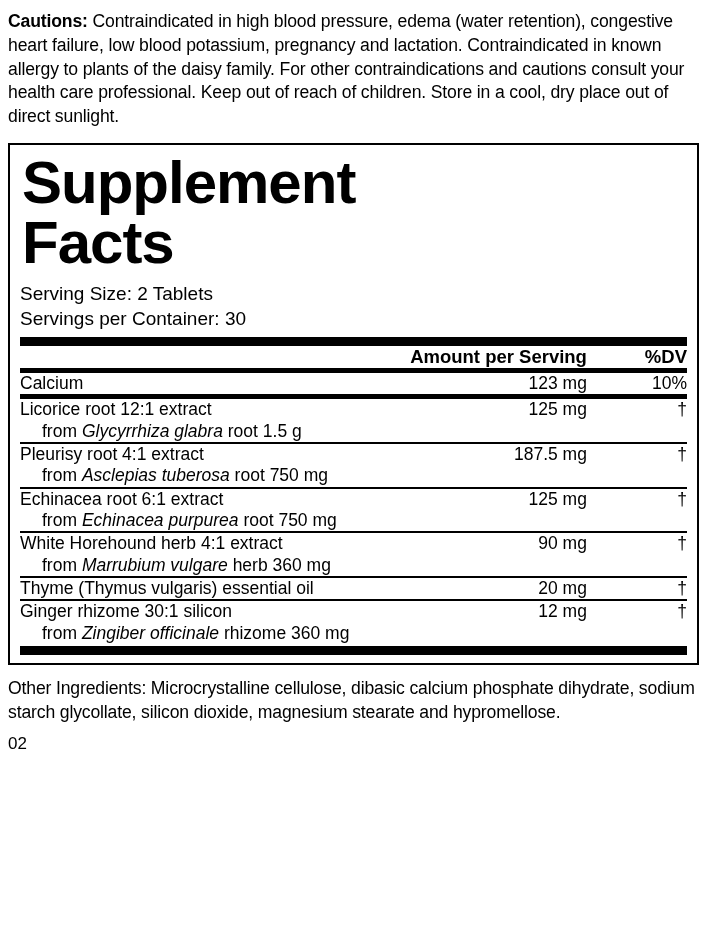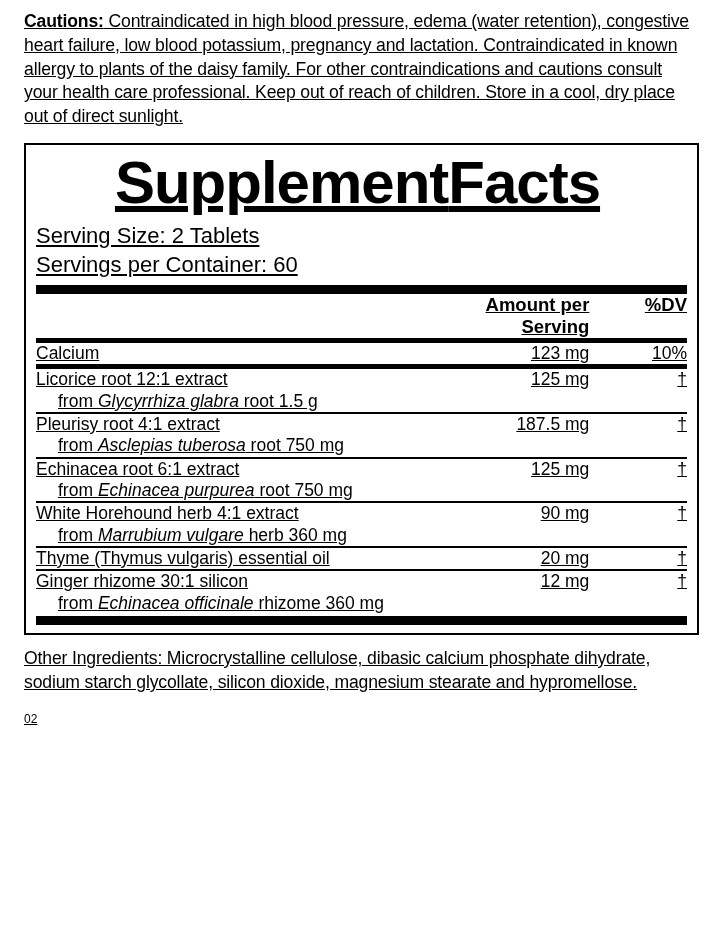--- a/index.html
+++ b/index.html
@@ -12,22 +12,21 @@
     height: 933px;
     font-family: "Liberation Sans", sans-serif;
     color: #000000;
     -webkit-font-smoothing: antialiased;
   }
   .page {
     width: 711px;
     height: 933px;
     position: relative;
     box-sizing: border-box;
-    padding: 10px 12px 0 24px;
-    text-decoration: underline;
+    padding: 10px 12px 0 8px;
   }
 
   
   .cautions {
     font-size: 17.6px;
     line-height: 1.35;
     margin: 0 0 14px 0;
     letter-spacing: -0.15px;
   }
   .cautions .lead {
@@ -35,33 +34,34 @@
   }
 
   
   .panel {
     border: 2.5px solid #000;
     padding: 6px 10px 8px 10px;
     box-sizing: border-box;
   }
   .sf-title {
     display: flex;
-    justify-content: center;
+    justify-content: space-between;
     align-items: baseline;
     font-size: 60px;
     font-weight: bold;
     line-height: 1.0;
     letter-spacing: -1px;
     margin: 2px 8px 8px 0;
     padding: 0 2px;
+    flex-direction: column;
   }
   .sf-title span { white-space: nowrap; }
 
   .serving {
-    font-size: 22px;
+    font-size: 19px;
     line-height: 1.32;
     margin-bottom: 6px;
   }
 
   .rule-thick {
     height: 9px;
     background: #000;
     margin: 2px 0 0 0;
   }
   .rule-med {
@@ -116,41 +116,41 @@
   }
 
   
   .other {
     font-size: 17.6px;
     line-height: 1.35;
     margin: 12px 0 0 0;
     letter-spacing: -0.15px;
   }
   .pagenum {
-    font-size: 12px;
-    margin-top: 18px;
+    font-size: 17px;
+    margin-top: 9px;
   }
 </style>
 </head>
 <body>
 
 <div class="page">
 
   <p class="cautions"><span class="lead">Cautions:</span><span> Contraindicated in high blood pressure, edema (water retention), congestive heart failure, low blood potassium, pregnancy and lactation. Contraindicated in known allergy to plants of the daisy family. For other contraindications and cautions consult your health care professional. Keep out of reach of children. Store in a cool, dry place out of direct sunlight.</span></p>
 
   <div class="panel">
 
     <div class="sf-title">
       <span>Supplement</span>
       <span>Facts</span>
     </div>
 
     <div class="serving">
       <div>Serving Size: 2 Tablets</div>
-      <div>Servings per Container: 60</div>
+      <div>Servings per Container: 30</div>
     </div>
 
     <div class="rule-thick"></div>
 
     <table class="facts">
       <colgroup>
         <col class="col-name">
         <col class="col-amt">
         <col class="col-dv">
       </colgroup>
@@ -246,21 +246,21 @@
         </tr>
         <tr class="sep">
             <td colspan="3">
               <div class="rule-thin"></div>
             </td>
           </tr>
 
         <tr class="row-line">
           <td>
             <span>Ginger rhizome 30:1 silicon</span>
-            <span class="sub"><span>from </span><i>Echinacea officinale</i><span> rhizome 360 mg</span></span>
+            <span class="sub"><span>from </span><i>Zingiber officinale</i><span> rhizome 360 mg</span></span>
           </td>
           <td class="c-amt">12 mg</td>
           <td class="c-dv">†</td>
         </tr>
       </tbody>
     </table>
 
     <div class="rule-thick"></div>
 
   </div>

